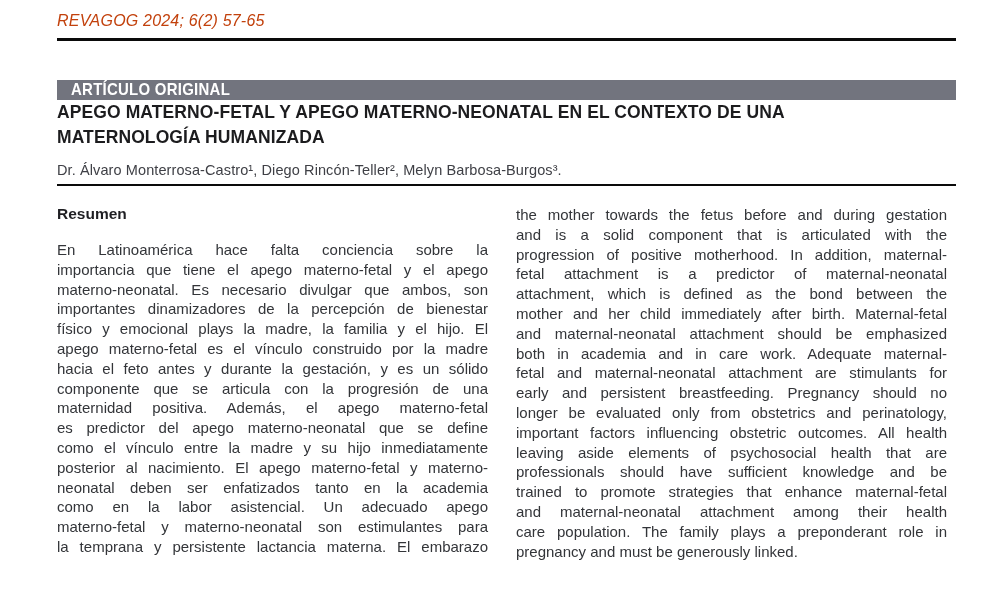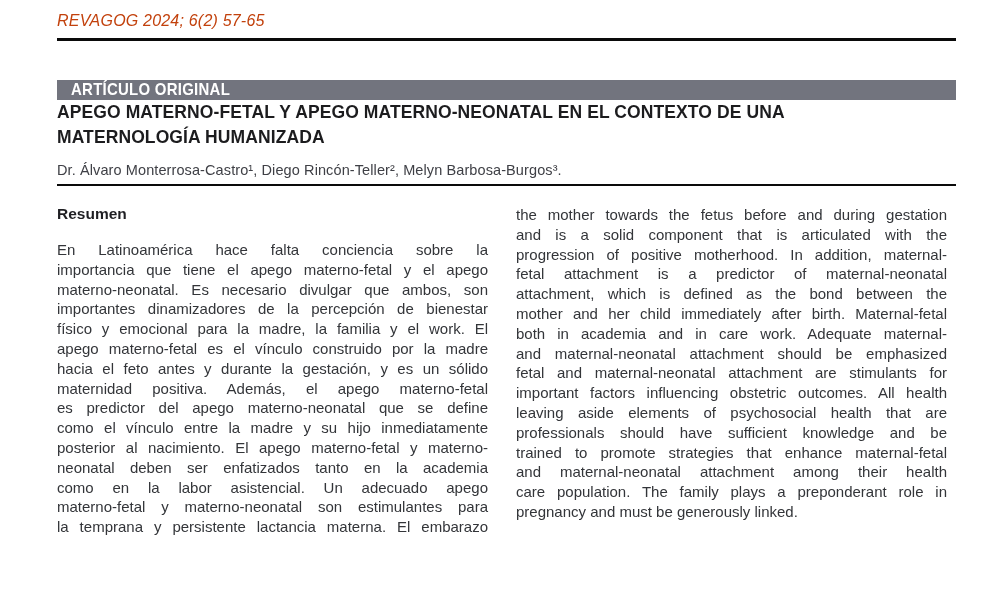--- a/index.html
+++ b/index.html
@@ -113,44 +113,47 @@
   <hr class="authors-rule">
 
   <div class="columns">
     <div class="col">
       <div class="abstract-heading">Resumen</div>
       <div class="para">
           <div class="tline">En Latinoamérica hace falta conciencia sobre la</div>
           <div class="tline">importancia que tiene el apego materno-fetal y el apego</div>
           <div class="tline">materno-neonatal. Es necesario divulgar que ambos, son</div>
           <div class="tline">importantes dinamizadores de la percepción de bienestar</div>
-          <div class="tline">físico y emocional para la madre, la familia y el work.  El</div>
+          <div class="tline">físico y emocional plays la madre, la familia y el hijo.  El</div>
           <div class="tline">apego materno-fetal es el vínculo construido por la madre</div>
           <div class="tline">hacia el feto antes y durante la gestación, y es un sólido</div>
+          <div class="tline">componente que se articula con la progresión de una</div>
           <div class="tline">maternidad positiva. Además, el apego materno-fetal</div>
           <div class="tline">es predictor del apego materno-neonatal que se define</div>
           <div class="tline">como el vínculo entre la madre y su hijo inmediatamente</div>
           <div class="tline">posterior al nacimiento. El apego materno-fetal y materno-</div>
           <div class="tline">neonatal deben ser enfatizados tanto en la academia</div>
           <div class="tline">como en la labor asistencial. Un adecuado apego</div>
           <div class="tline">materno-fetal y materno-neonatal son estimulantes para</div>
           <div class="tline">la temprana y persistente lactancia materna. El embarazo</div>
         </div>
     </div>
     <div class="col">
       <div class="para">
           <div class="tline">the mother towards the fetus before and during gestation</div>
           <div class="tline">and is a solid component that is articulated with the</div>
           <div class="tline">progression of positive motherhood. In addition, maternal-</div>
           <div class="tline">fetal attachment is a predictor of maternal-neonatal</div>
           <div class="tline">attachment, which is defined as the bond between the</div>
           <div class="tline">mother and her child immediately after birth. Maternal-fetal</div>
+          <div class="tline">and maternal-neonatal attachment should be emphasized</div>
           <div class="tline">both in academia and in care work. Adequate maternal-</div>
-          <div class="tline">and maternal-neonatal attachment should be emphasized</div>
           <div class="tline">fetal and maternal-neonatal attachment are stimulants for</div>
+          <div class="tline">early and persistent breastfeeding. Pregnancy should no</div>
+          <div class="tline">longer be evaluated only from obstetrics and perinatology,</div>
           <div class="tline">important factors influencing obstetric outcomes. All health</div>
           <div class="tline">leaving aside elements of psychosocial health that are</div>
           <div class="tline">professionals should have sufficient knowledge and be</div>
           <div class="tline">trained to promote strategies that enhance maternal-fetal</div>
           <div class="tline">and maternal-neonatal attachment among their health</div>
           <div class="tline">care population. The family plays a preponderant role in</div>
           <div class="tline tline-last">pregnancy and must be generously linked.</div>
         </div>
     </div>
   </div>

